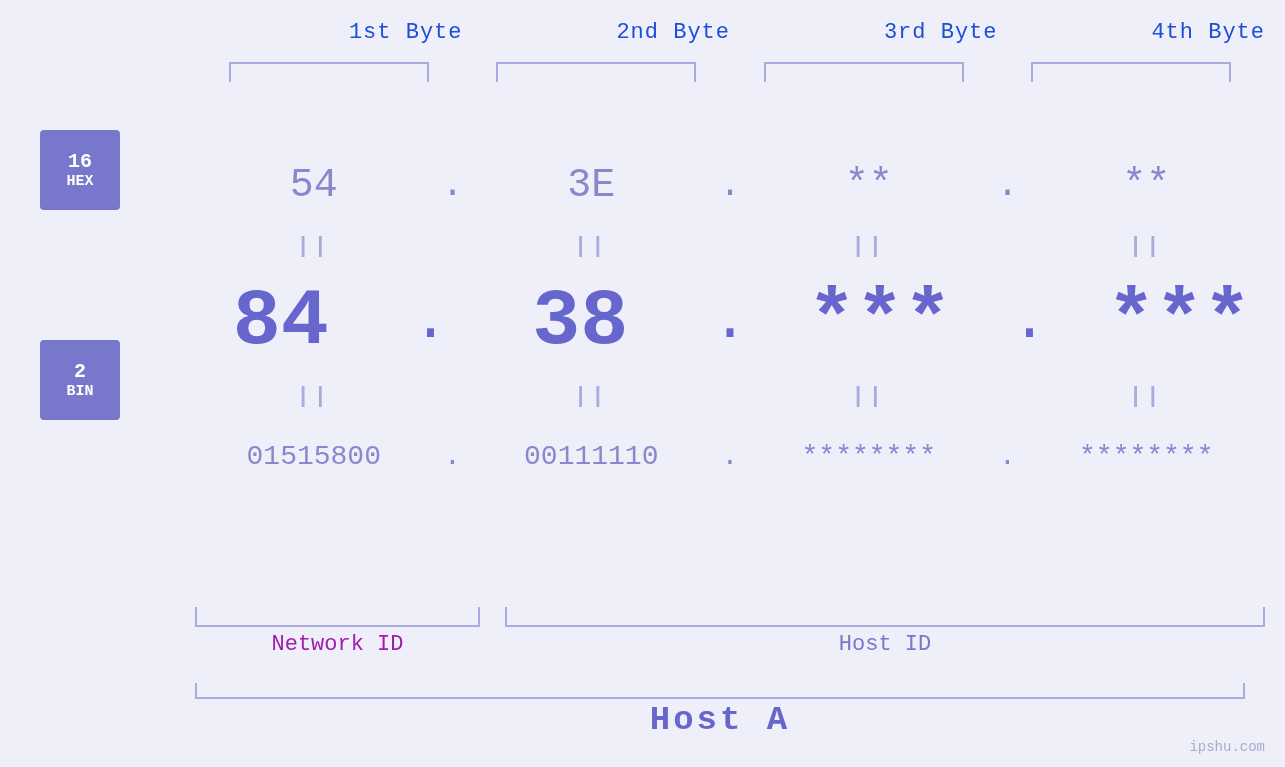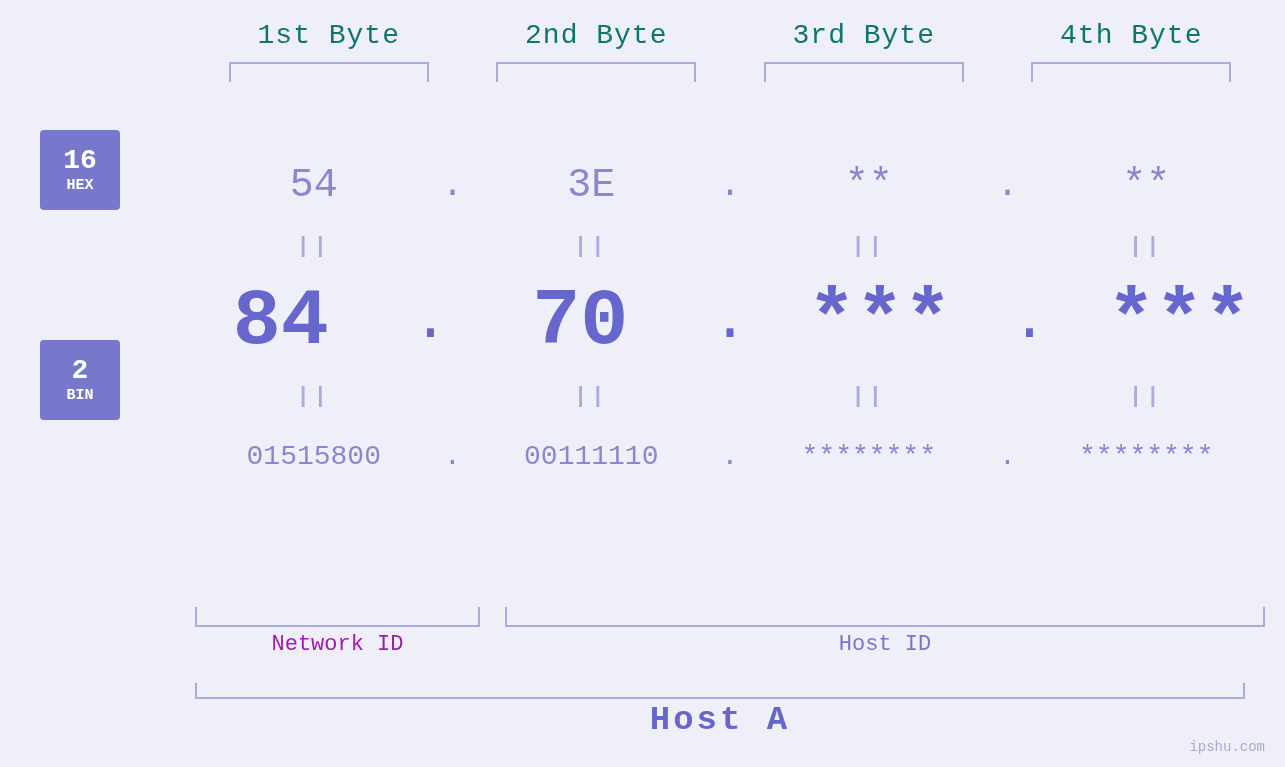--- a/index.html
+++ b/index.html
@@ -24,23 +24,23 @@
     .byte-labels {
       display: flex;
       position: absolute;
       top: 20px;
       left: 195px;
       width: 1070px;
     }
 
     .byte-label {
       flex: 1;
-      text-align: center;
-      color: #0f766e;
-      font-size: 28px;
+      text-align: right;
+      color: #1d4ed8;
+      font-size: 22px;
       font-family: 'Courier New', Courier, monospace;
       font-weight: 300;
       letter-spacing: 1px;
     }
 
     
     .top-brackets {
       display: flex;
       position: absolute;
       top: 62px;
@@ -79,21 +79,21 @@
       color: white;
       display: flex;
       flex-direction: column;
       align-items: center;
       justify-content: center;
       margin-bottom: 130px;
       border-radius: 4px;
     }
 
     .base-badge .base-num {
-      font-size: 28px;
+      font-size: 20px;
       font-weight: bold;
       line-height: 1.1;
     }
 
     .base-badge .base-name {
       font-size: 15px;
       font-weight: bold;
     }
 
     
@@ -355,21 +355,21 @@
       <div class="equals-dot"></div>
       <div class="equals-cell">||</div>
     </div>
 
     <div class="value-row dec-row row-flex" style="margin-top:10px; height:100px;gap:44px;">
       <div class="cell">
         <span class="dec-value">84</span>
       </div>
       <div class="dot dec-dot">.</div>
       <div class="cell">
-        <span class="dec-value">70</span>
+        <span class="dec-value">38</span>
       </div>
       <div class="dot dec-dot">.</div>
       <div class="cell">
         <span class="dec-value">***</span>
       </div>
       <div class="dot dec-dot">.</div>
       <div class="cell">
         <span class="dec-value">***</span>
       </div>
     </div>

